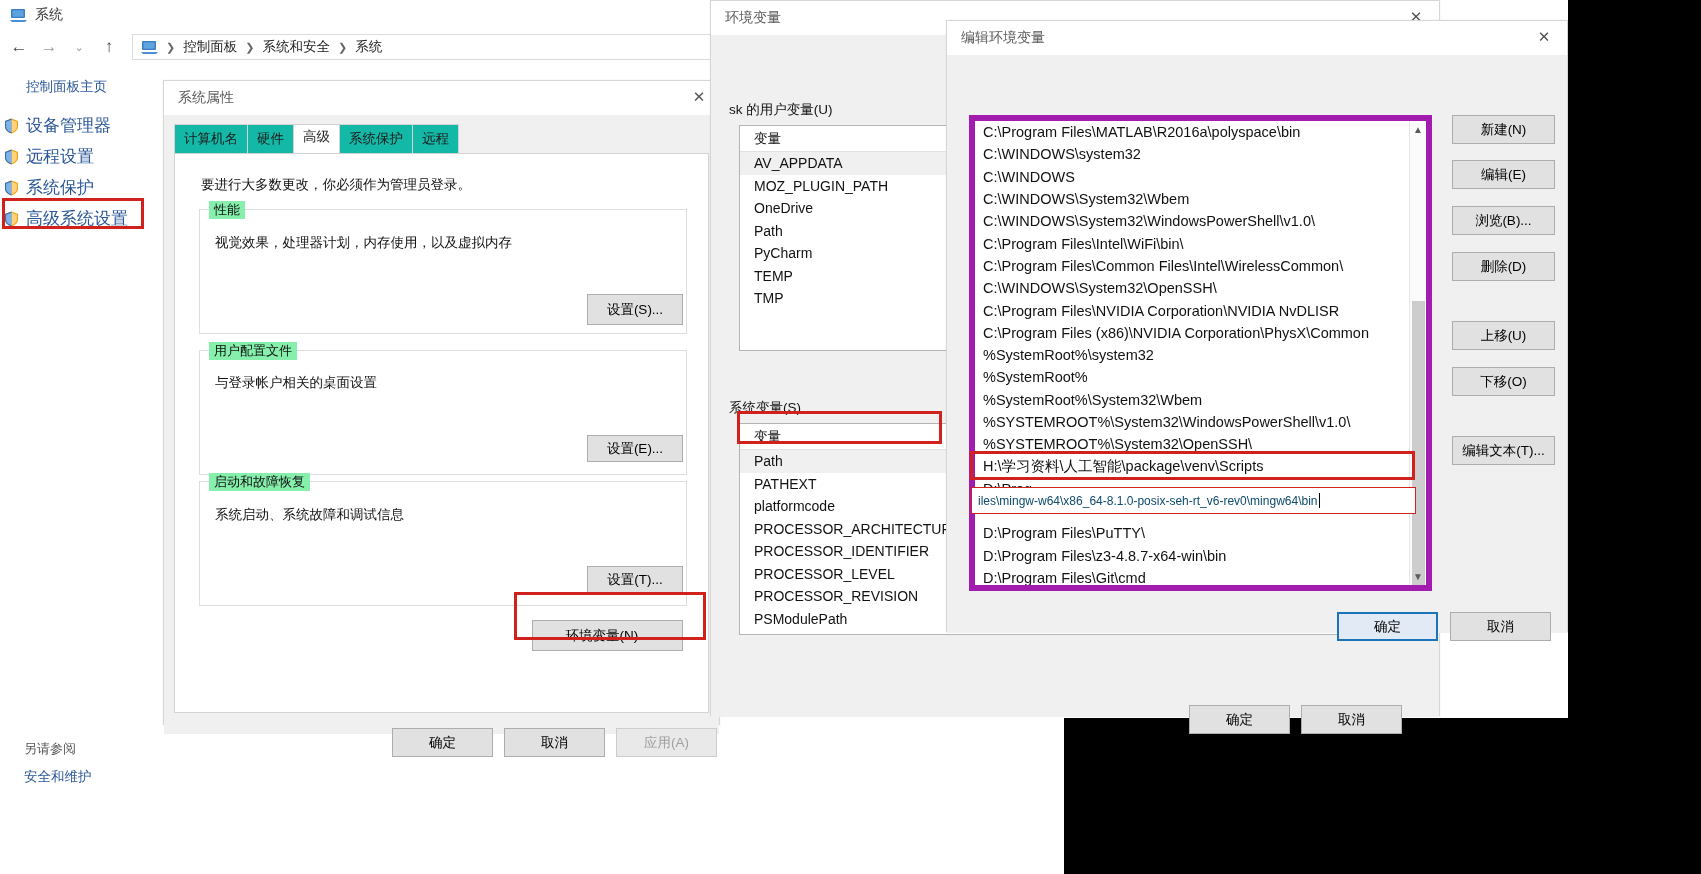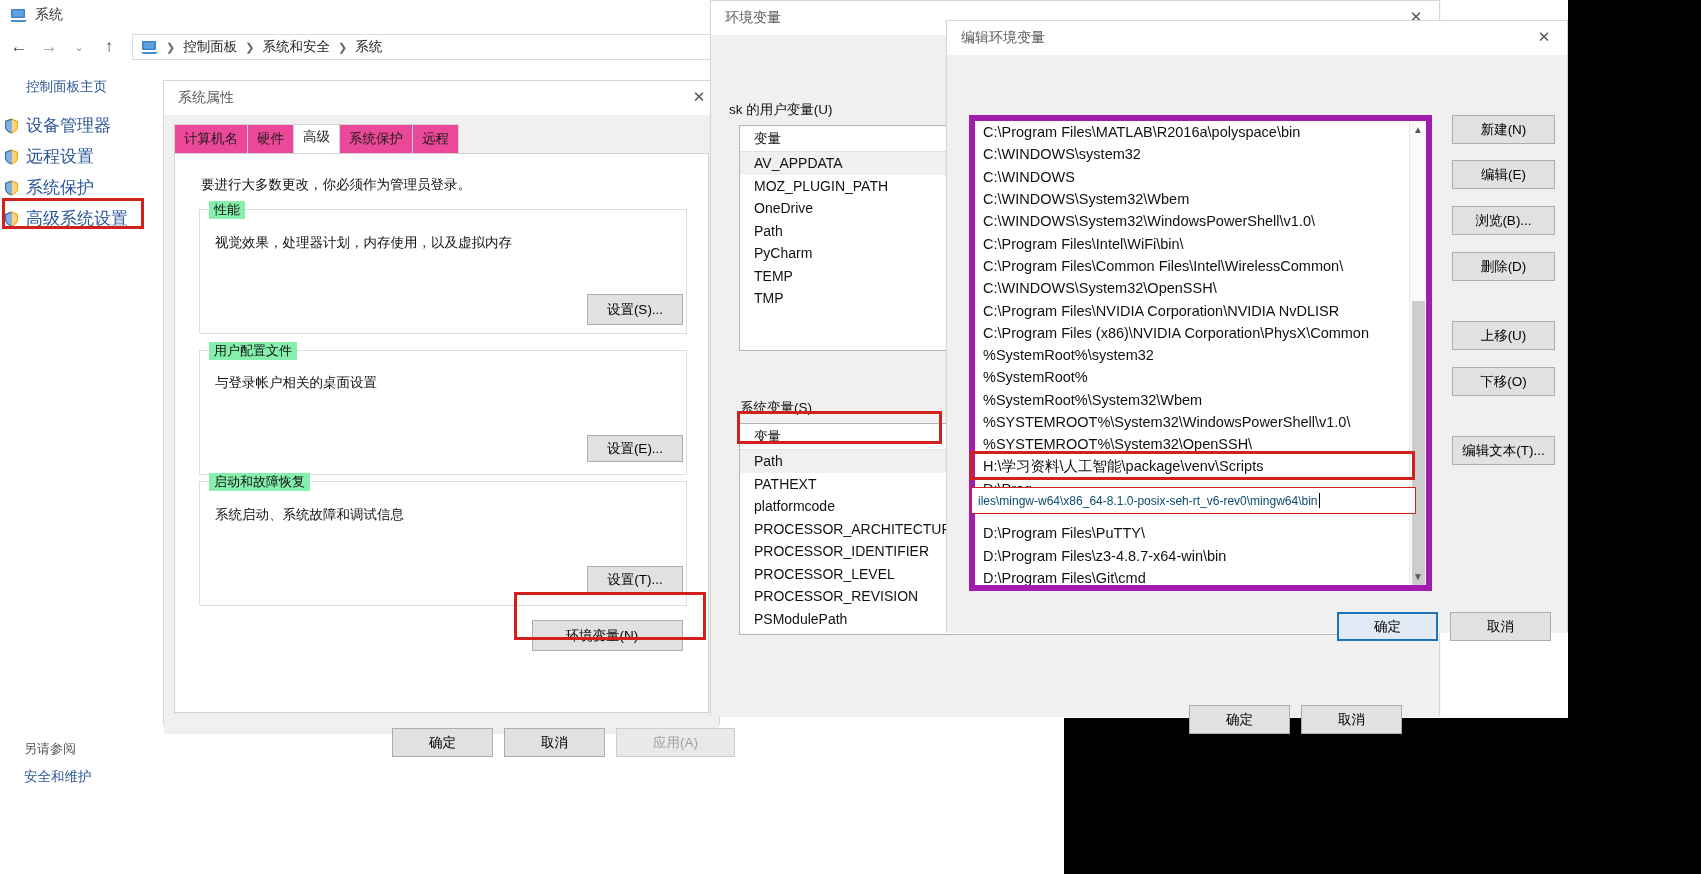--- a/index.html
+++ b/index.html
@@ -50,21 +50,21 @@
          box-shadow:0 0 0 1px rgba(0,0,0,0.02); }
   .dlg-title { height:34px; background:#ffffff; display:flex; align-items:center;
                padding-left:14px; font-size:14px; color:#5a5a5a; position:relative;}
   .dlg-close { position:absolute; right:0; top:0; width:46px; height:32px;
                display:flex; align-items:center; justify-content:center; color:#555; font-size:15px;}
   .dlg-body { background:#f0f0f0; }
 
   
   .tabstrip { display:flex; align-items:flex-end; height:30px; padding-left:10px; gap:0; }
   .tab { font-size:13.5px; color:#1a1a1a; padding:5px 9px 5px 9px; border:1px solid #d3d3d3;
-         border-bottom:none; background:#ec4899; margin-right:-1px; }
+         border-bottom:none; background:#14b8a6; margin-right:-1px; }
   .tab.sel { background:#ffffff; position:relative; z-index:2; padding-top:3px; padding-bottom:7px; }
   .tabpage { background:#ffffff; border:1px solid #d3d3d3; margin:0 10px 0 10px; position:relative; }
 
   .grouplabel { position:absolute; font-size:13px; color:#111; background:#86efac; padding:0 5px; }
   .groupbox { position:absolute; border:1px solid #dedede; }
   .group-desc { position:absolute; font-size:13.5px; color:#111; }
 
   .btn {
     background:#e1e1e1; border:1px solid #adadad; font-size:13.5px; color:#000;
     display:flex; align-items:center; justify-content:center; font-family:"Liberation Sans", sans-serif;
@@ -228,21 +228,21 @@
         <div class="groupbox" style="left:24px; top:327px; width:488px; height:125px;"></div>
         <div class="grouplabel" style="left:34px; top:319px;">启动和故障恢复</div>
         <div class="group-desc" style="left:40px; top:352px;">系统启动、系统故障和调试信息</div>
         <div class="btn" style="position:absolute; left:412px; top:412px; width:96px; height:27px;">设置(T)...</div>
 
         <div class="btn" style="position:absolute; left:357px; top:466px; width:151px; height:31px;">环境变量(N)...</div>
       </div>
 
       <div class="btn" style="position:absolute; left:228px; top:605px; width:101px; height:29px;">确定</div>
       <div class="btn" style="position:absolute; left:340px; top:605px; width:101px; height:29px;">取消</div>
-      <div class="btn disabled" style="position:absolute; left:452px; top:605px; width:119px; height:29px;">应用(A)</div>
+      <div class="btn disabled" style="position:absolute; left:452px; top:605px; width:101px; height:29px;">应用(A)</div>
     </div>
   </div>
 
   <div class="red-box" style="left:514px; top:592px; width:192px; height:48px;"></div>
 
   <div class="dlg" style="left:710px; top:0px; width:730px; height:716px;">
     <div class="dlg-title">
       <span>环境变量</span>
       <span class="dlg-close">✕</span>
     </div>
@@ -255,21 +255,21 @@
         <div class="lv-head">变量</div>
         <div class="lv-row sel">AV_APPDATA</div>
         <div class="lv-row">MOZ_PLUGIN_PATH</div>
         <div class="lv-row">OneDrive</div>
         <div class="lv-row">Path</div>
         <div class="lv-row">PyCharm</div>
         <div class="lv-row">TEMP</div>
         <div class="lv-row">TMP</div>
       </div>
 
-      <div class="grp-title" style="left:18px; top:364px;margin-left:11px;">系统变量(S)</div>
+      <div class="grp-title" style="left:18px; top:364px;">系统变量(S)</div>
 
       <div class="lv" style="left:28px; top:388px; width:660px; height:212px;">
         <div class="lv-head">变量</div>
         <div class="lv-row sel">Path</div>
         <div class="lv-row">PATHEXT</div>
         <div class="lv-row">platformcode</div>
         <div class="lv-row">PROCESSOR_ARCHITECTURE</div>
         <div class="lv-row">PROCESSOR_IDENTIFIER</div>
         <div class="lv-row">PROCESSOR_LEVEL</div>
         <div class="lv-row">PROCESSOR_REVISION</div>

